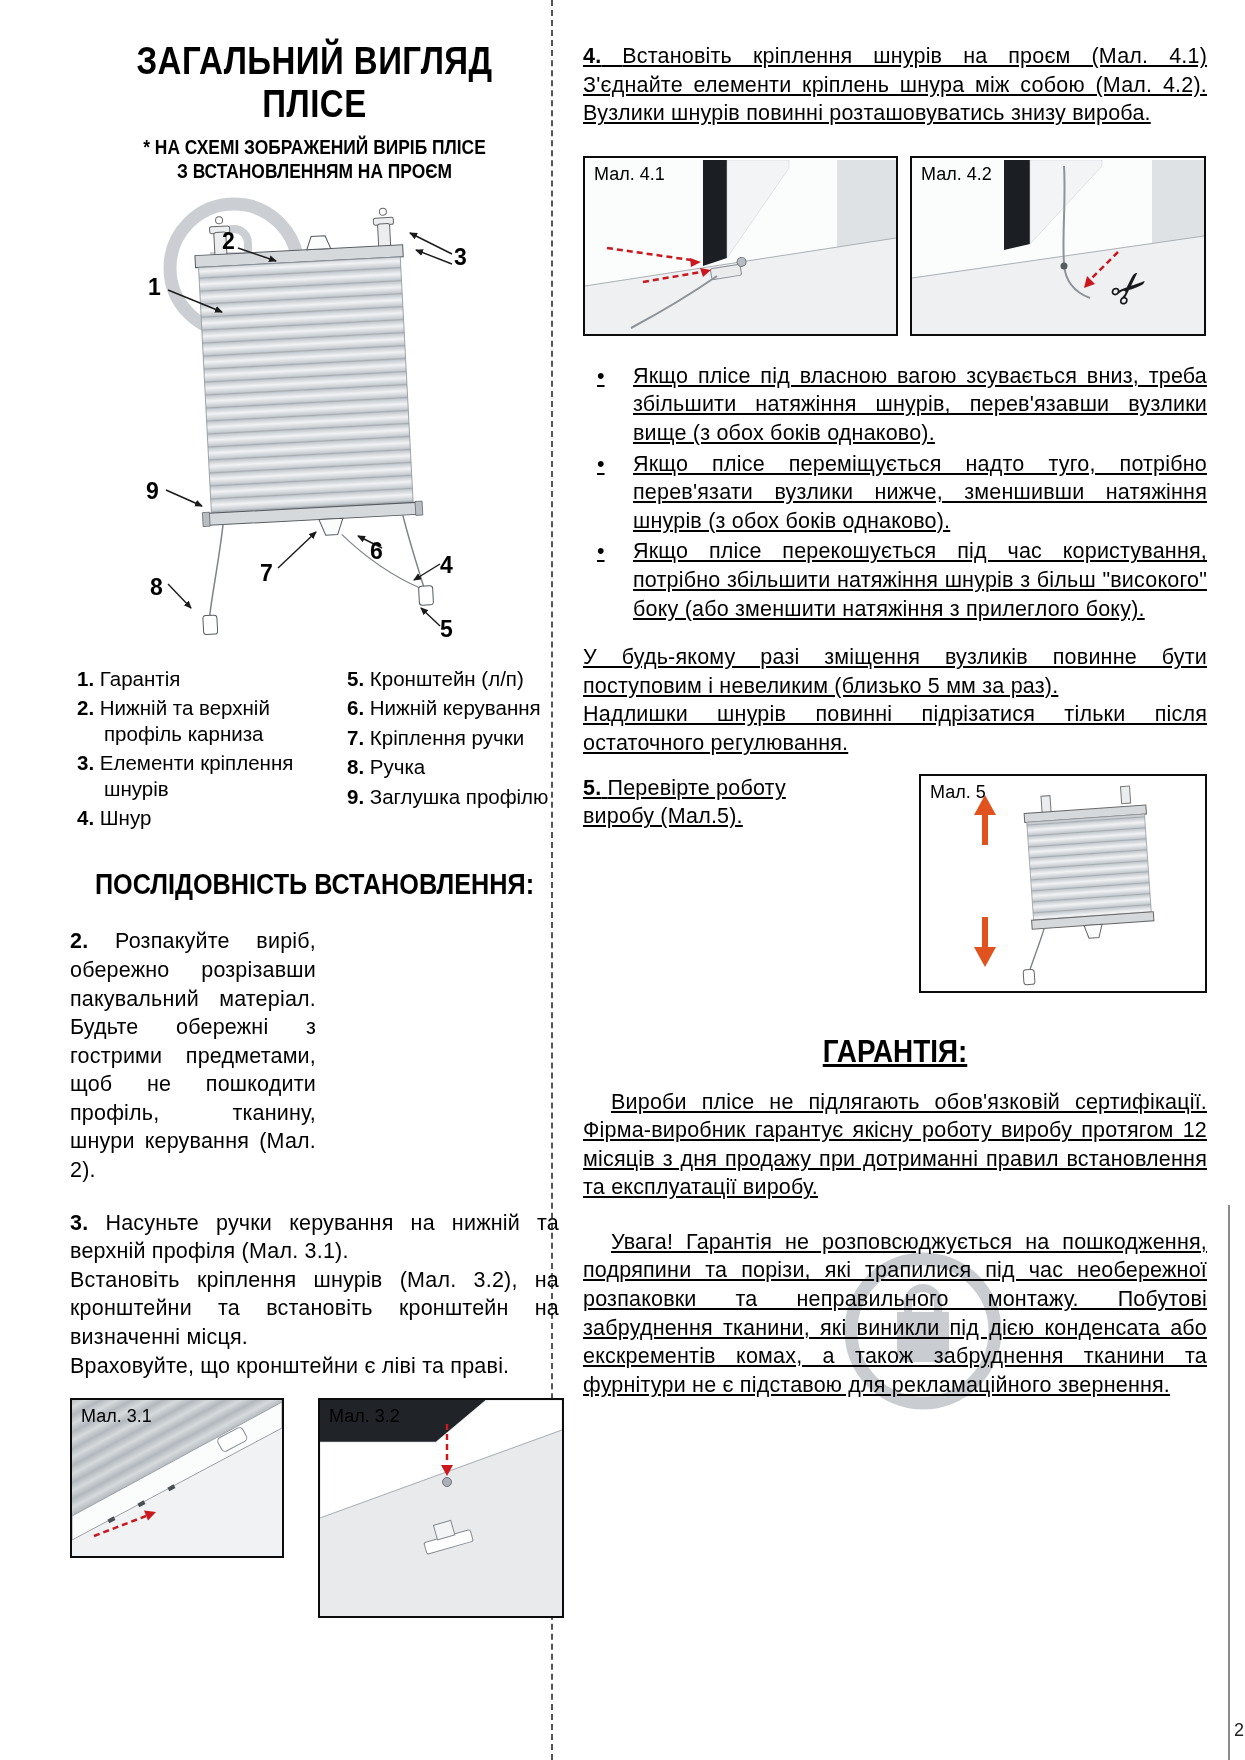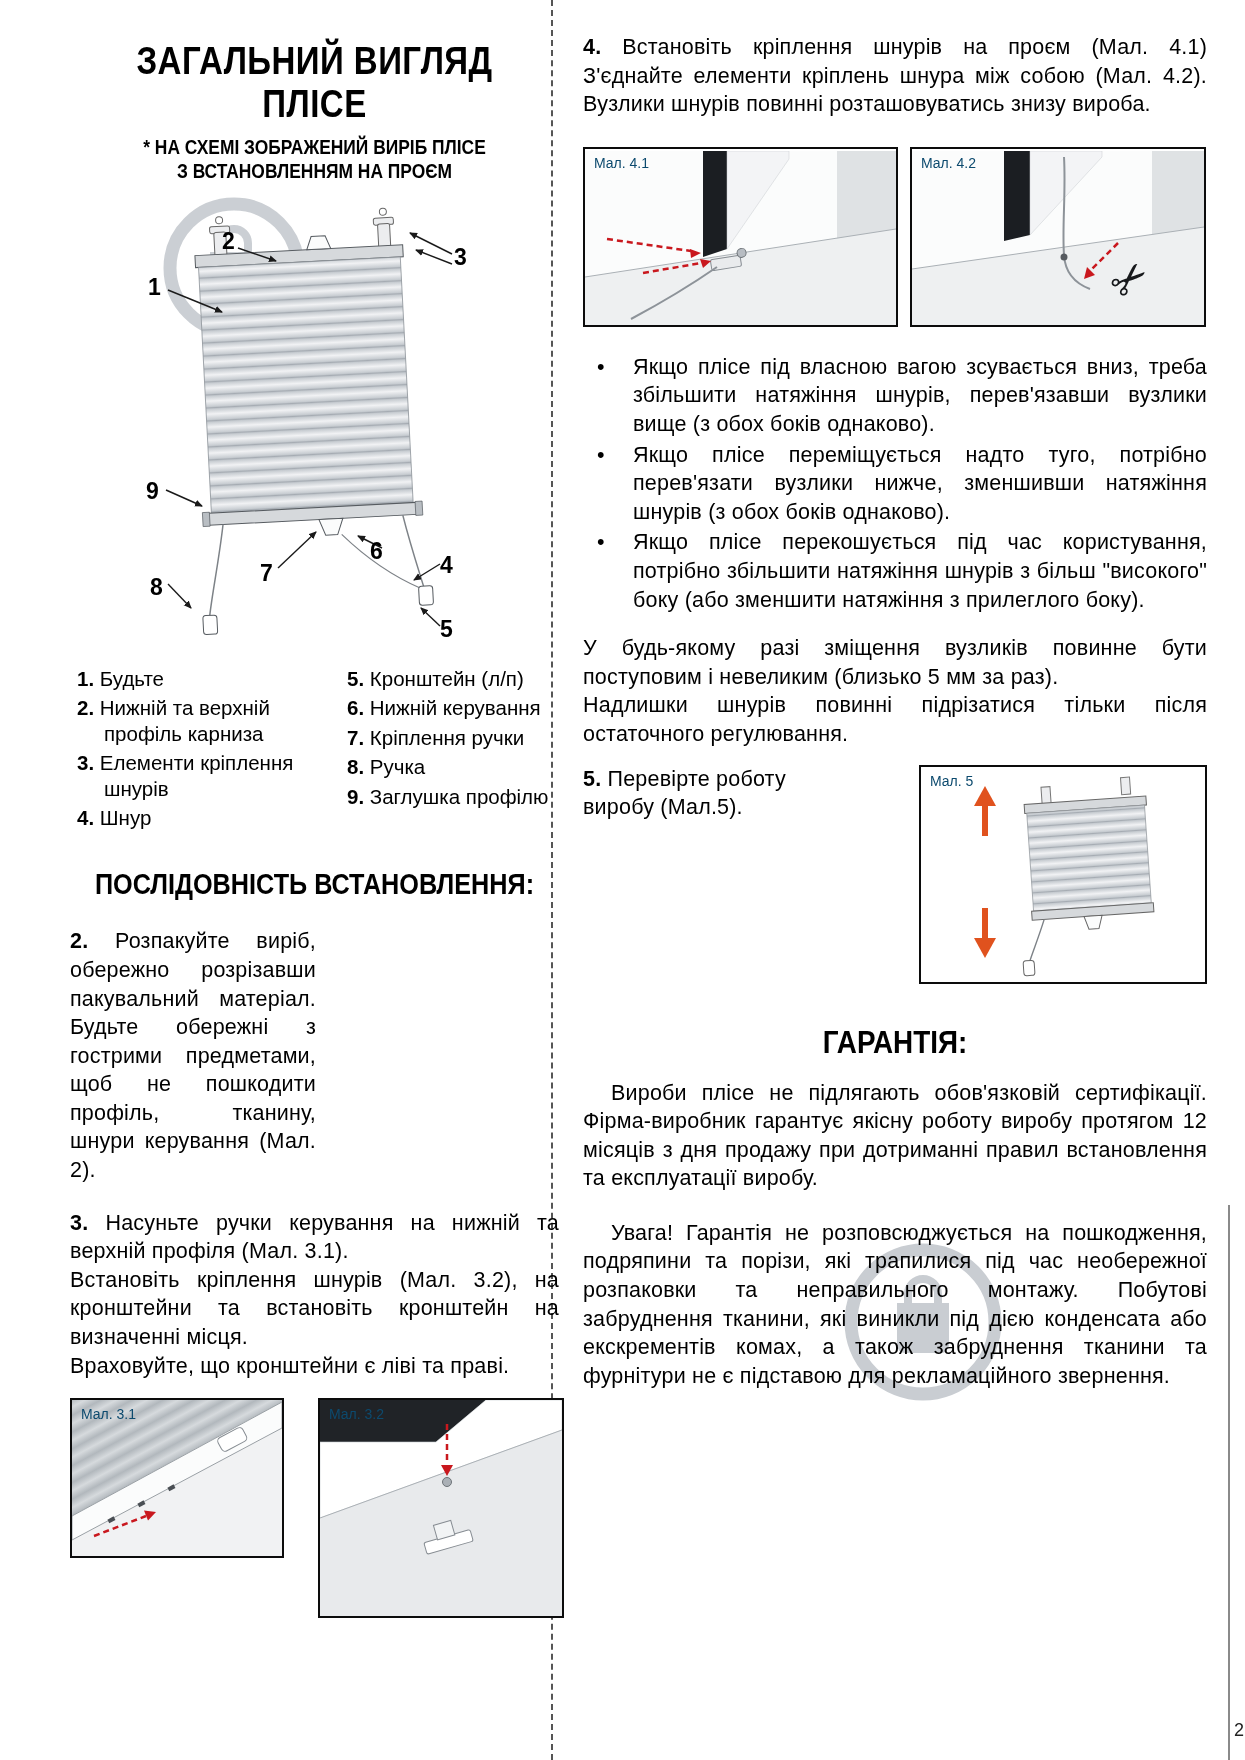--- a/index.html
+++ b/index.html
@@ -13,21 +13,21 @@
     border-left:2px dashed #555;
   }
   .edge-line {
     position:absolute; left:1228px; top:1205px; height:555px; width:0;
     border-left:2px solid #8a8a8a;
   }
   .page-num { position:absolute; left:1234px; top:1720px; font-size:18px; color:#222; }
 
   
   .col-left  { position:absolute; left:34px;  top:40px; width:505px;margin-left:28px; }
-  .col-right { position:absolute; left:583px; top:33px; width:624px; }
+  .col-right { position:absolute; left:583px; top:42px; width:624px;text-decoration:underline; }
 
   .condensed { transform:scaleX(0.87); transform-origin:50% 50%; }
 
   .l-title { text-align:center; font-weight:bold; font-size:38px; line-height:1.12; letter-spacing:0.5px; }
   .l-title .tline, .l-sub .tline { display:block; }
   .l-sub { margin-top:10px; text-align:center; font-weight:bold; font-size:20px; line-height:1.22; }
 
   .body-text { font-size:21.5px; line-height:1.33; text-align:justify; letter-spacing:0.2px; }
   .num { font-weight:bold; }
 
@@ -43,21 +43,21 @@
   .legend { display:flex; margin-top:8px; padding-left:15px; font-size:20.5px; line-height:1.24; }
   .leg-col1 { width:270px; }
   .leg-col2 { width:220px; }
   .leg-item { padding-left:27px; text-indent:-27px; margin-bottom:4px; }
 
   .sec-title { margin-top:34px; text-align:center; font-weight:bold; font-size:29px; letter-spacing:0; }
 
   
   .figbox { position:relative; border:2px solid #0c0c0c; background:#fff; overflow:hidden; flex:none; }
   .figbox svg { position:absolute; left:0; bottom:0; display:block; }
-  .figlabel { position:absolute; top:6px; left:9px; font-size:14px; color:#0c4a6e; z-index:3; }
+  .figlabel { position:absolute; top:6px; left:9px; font-size:18px; color:#000000; z-index:3; }
   .fig2  { width:240px; height:188px; }
   .fig31 { width:214px; height:160px; }
   .fig32 { width:246px; height:220px; }
   .fig41 { width:315px; height:180px; }
   .fig42 { width:296px; height:180px; }
   .fig5  { width:288px; height:219px;margin-left:24px; }
 
   .step2-row { display:flex; margin-top:26px; padding-left:8px; gap:8px; }
   .step2-text { width:246px; }
   .step3 { margin-top:24px; padding-left:8px; width:497px; }
@@ -158,21 +158,21 @@
       <span class="co c4">4</span>
       <span class="co c5">5</span>
       <span class="co c6">6</span>
       <span class="co c7">7</span>
       <span class="co c8">8</span>
       <span class="co c9">9</span>
     </div>
 
     <div class="legend">
       <div class="leg-col1">
-        <div class="leg-item"><span class="num">1.</span> <span>Будьте</span></div>
+        <div class="leg-item"><span class="num">1.</span> <span>Гарантія</span></div>
         <div class="leg-item"><span class="num">2.</span> <span>Нижній та верхній профіль карниза</span></div>
         <div class="leg-item"><span class="num">3.</span> <span>Елементи кріплення шнурів</span></div>
         <div class="leg-item"><span class="num">4.</span> <span>Шнур</span></div>
       </div>
       <div class="leg-col2">
         <div class="leg-item"><span class="num">5.</span> <span>Кронштейн (л/п)</span></div>
         <div class="leg-item"><span class="num">6.</span> <span>Нижній керування</span></div>
         <div class="leg-item"><span class="num">7.</span> <span>Кріплення ручки</span></div>
         <div class="leg-item"><span class="num">8.</span> <span>Ручка</span></div>
         <div class="leg-item"><span class="num">9.</span> <span>Заглушка профілю</span></div>

